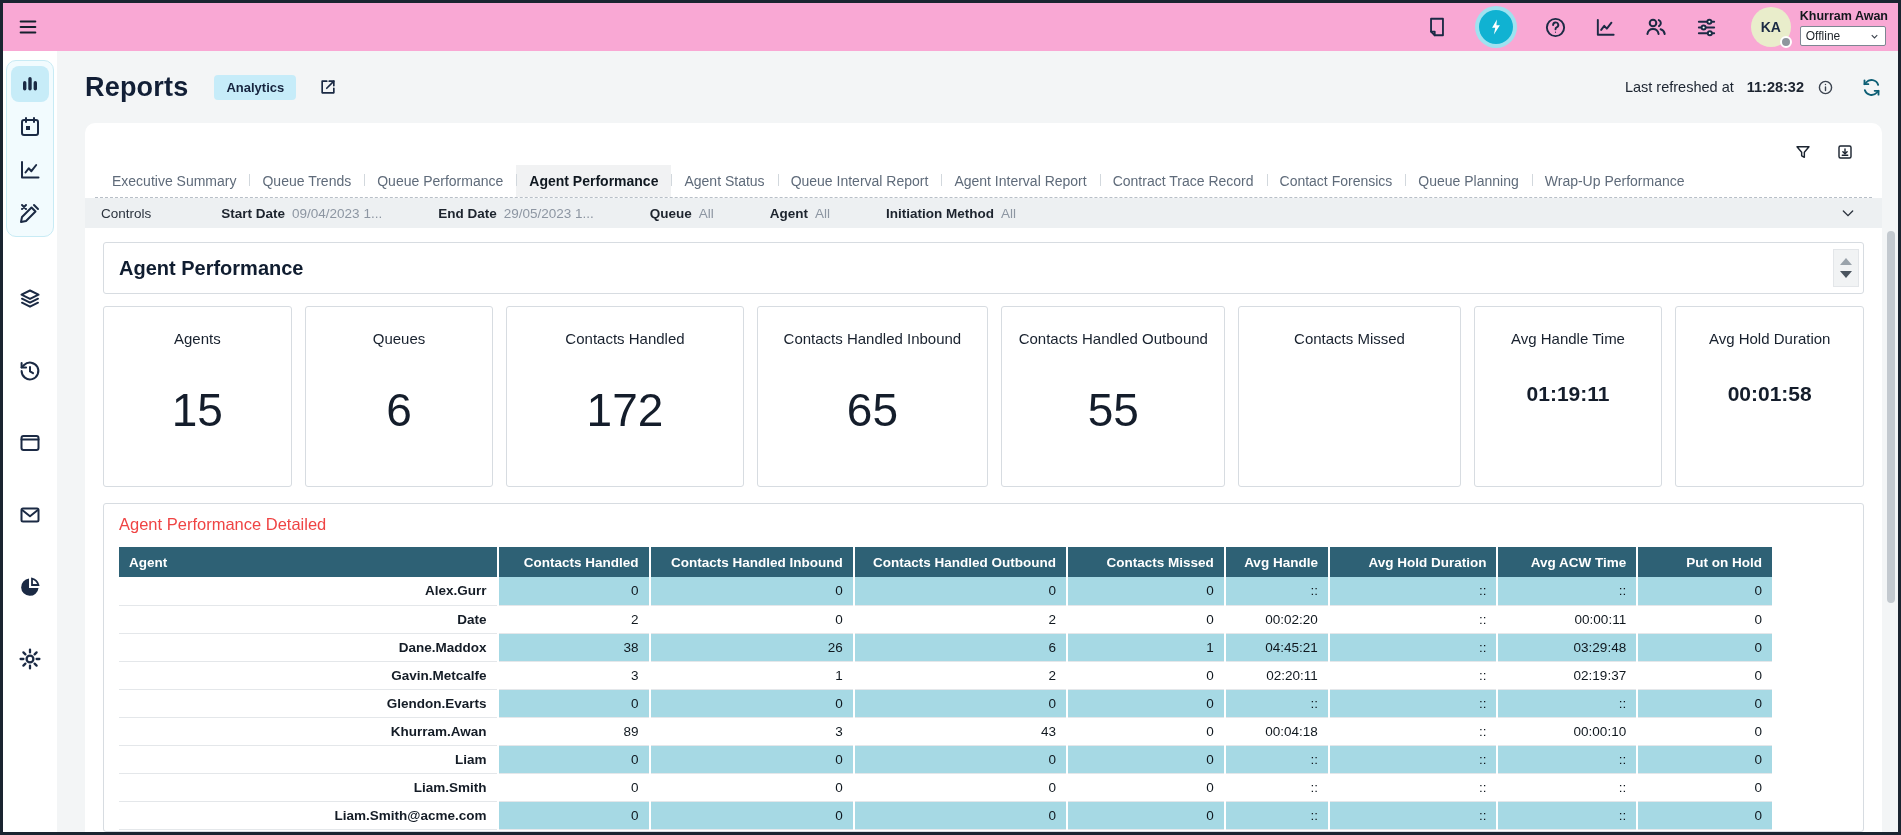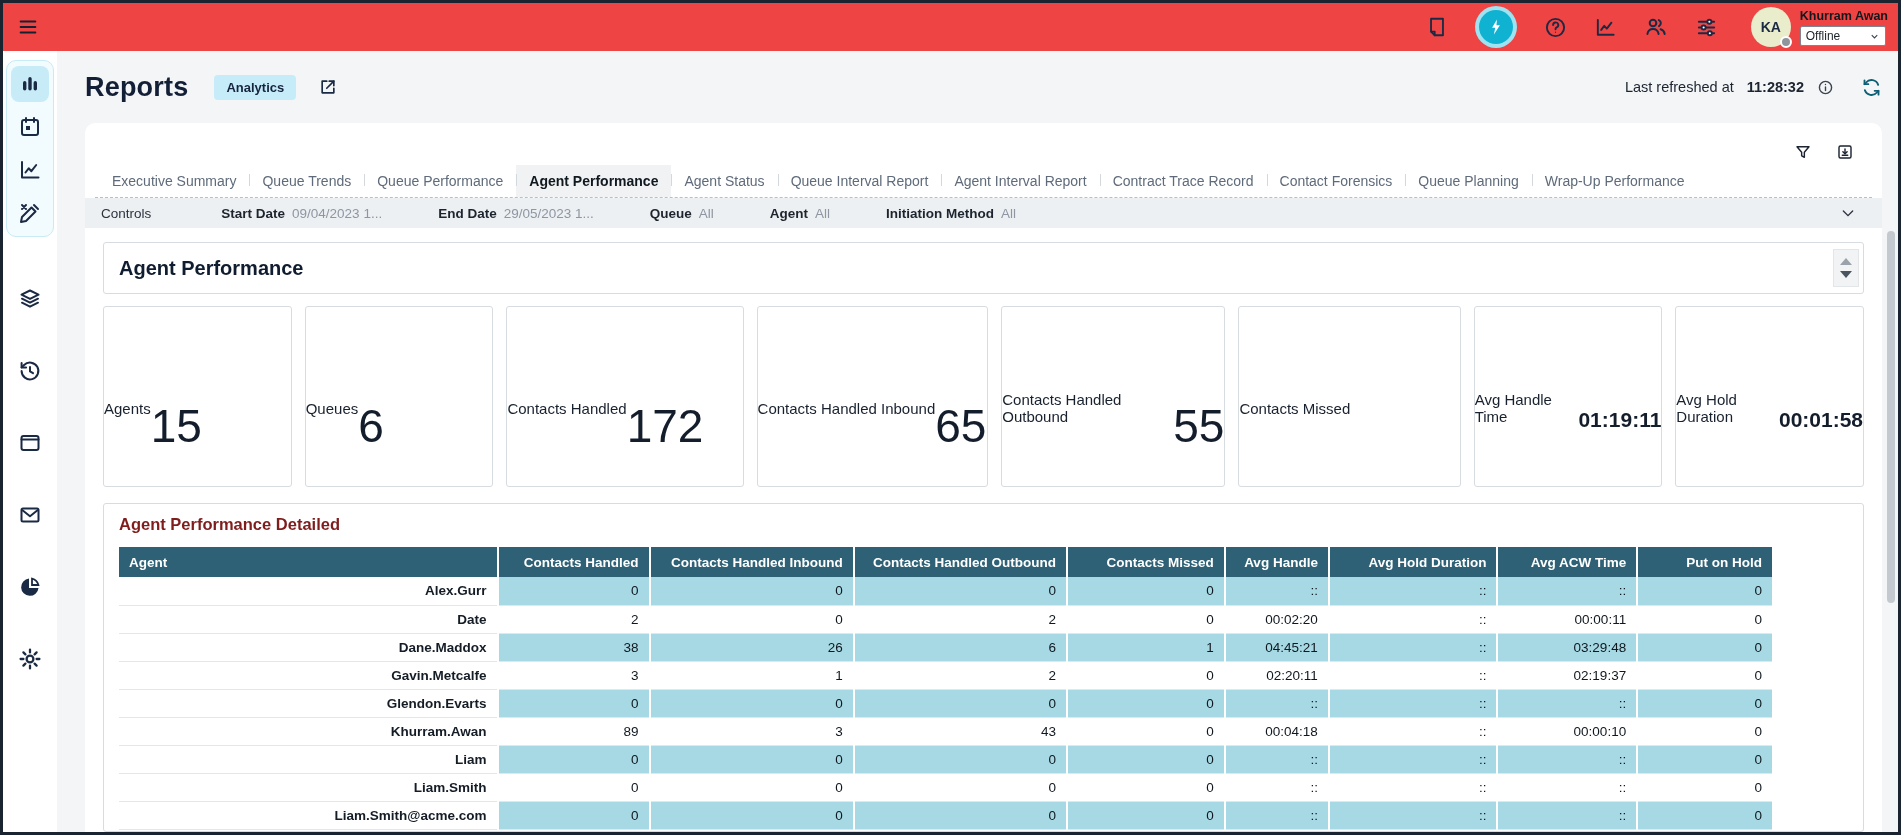--- a/index.html
+++ b/index.html
@@ -1,21 +1,21 @@
 <!DOCTYPE html>
 <html><head>
 <meta charset="utf-8">
 <style>
   * { box-sizing: border-box; margin: 0; padding: 0; }
   html,body { width:1901px; height:835px; font-family:"Liberation Sans","DejaVu Sans",sans-serif; }
   .window { width:1901px; height:835px; border:3px solid #1a2430; background:#f3f5f6;
             display:flex; flex-direction:column; position:relative; overflow:hidden; }
 
   
-  .topbar { flex:0 0 48px; background:#ef4444; display:flex; align-items:center; padding:0 10px 0 14px;justify-content:flex-end; }
+  .topbar { flex:0 0 48px; background:#f9a8d4; display:flex; align-items:center; padding:0 10px 0 14px;justify-content:flex-end; }
   .icon-btn { background:none; border:none; display:flex; align-items:center; justify-content:center; cursor:pointer; }
   .topbar-right { margin-left:auto; display:flex; align-items:center; gap:27px; }
   .halo { width:42px; height:42px; border-radius:50%; background:#9fe2f0; display:flex; align-items:center; justify-content:center; }
   .bolt-circle { width:34px; height:34px; border-radius:50%; background:#10b2d2; display:flex; align-items:center; justify-content:center; }
   .user-block { display:flex; align-items:flex-start; gap:9px; margin-left:6px; }
   .avatar { width:40px; height:40px; border-radius:50%; background:#e9edcb; color:#1b2a44; font-weight:700;
             font-size:14px; display:flex; align-items:center; justify-content:center; position:relative; }
   .status-dot { position:absolute; right:-1px; bottom:-1px; width:12px; height:12px; border-radius:50%;
                 background:#8f969e; border:2px solid #fff; }
   .user-meta { display:flex; flex-direction:column; gap:3px; padding-top:2px; }
@@ -62,30 +62,30 @@
                  padding:0 4px 0 15px; margin-bottom:12px; }
   .panel-title { font-size:20px; font-weight:700; color:#101d30; }
   .spinner { margin-left:auto; width:26px; height:38px; background:#f1f3f4; border:1px solid #e3e6e9;
              display:flex; flex-direction:column; align-items:center; justify-content:center; gap:6px; }
   .spin-btn { background:none; border:none; width:0; height:0; cursor:pointer; padding:0; }
   .tri-up { border-left:6px solid transparent; border-right:6px solid transparent; border-bottom:7px solid #9aa3ab; }
   .tri-down { border-left:6px solid transparent; border-right:6px solid transparent; border-top:7px solid #4a545e; }
 
   .kpi-row { display:flex; gap:13px; margin-bottom:16px; flex:0 0 181px; }
   .kpi { border:1px solid #d7dce1; border-radius:3px; background:#fff; flex:1 1 0;
-         display:flex; flex-direction:row; align-items:center; padding-top:23px; }
+         display:flex; flex-direction:column; align-items:center; padding-top:23px; }
   .kpi:nth-child(3){flex-grow:1.26;} .kpi:nth-child(4){flex-grow:1.23;}
   .kpi:nth-child(5){flex-grow:1.19;} .kpi:nth-child(6){flex-grow:1.18;}
   .kpi-label { font-size:15px; color:#18212e; }
   .kpi-value { color:#141d2b; }
   .kpi-value.lg { font-size:46px; font-weight:400; margin-top:36px; }
-  .kpi-value.sm { font-size:21px; font-weight:700; margin-top:24px; }
+  .kpi-value.sm { font-size:21px; font-weight:700; margin-top:35px; }
 
   .table-panel { flex:1; border:1px solid #d7dce1; border-radius:3px; padding:11px 15px 0; min-height:0; overflow:hidden; }
-  .table-title { font-size:16.5px; font-weight:700; color:#7f1d1d; margin-bottom:13px; }
+  .table-title { font-size:16.5px; font-weight:400; color:#ef4444; margin-bottom:13px; }
   table { border-collapse:collapse; width:95.6%; table-layout:fixed; font-size:13.5px; }
   thead th { background:#2e6175; color:#fff; font-weight:700; height:30px; padding:0 10px;
              text-align:right; border-left:2px solid #fff; white-space:nowrap; overflow:hidden; }
   thead th:first-child { text-align:left; border-left:none; }
   tbody td { height:28px; padding:0 10px; text-align:right; border-left:2px solid #fff;
              border-bottom:1px solid #e4e7ea; color:#10181f; white-space:nowrap; overflow:hidden; }
   td.agent { text-align:right; font-weight:700; border-left:none; background:#fff; color:#141c26; }
   tr.blue td:not(.agent) { background:#a6d9e4; }
 
   .v-scrollbar { position:absolute; right:2px; top:120px; width:10px; bottom:4px; }

